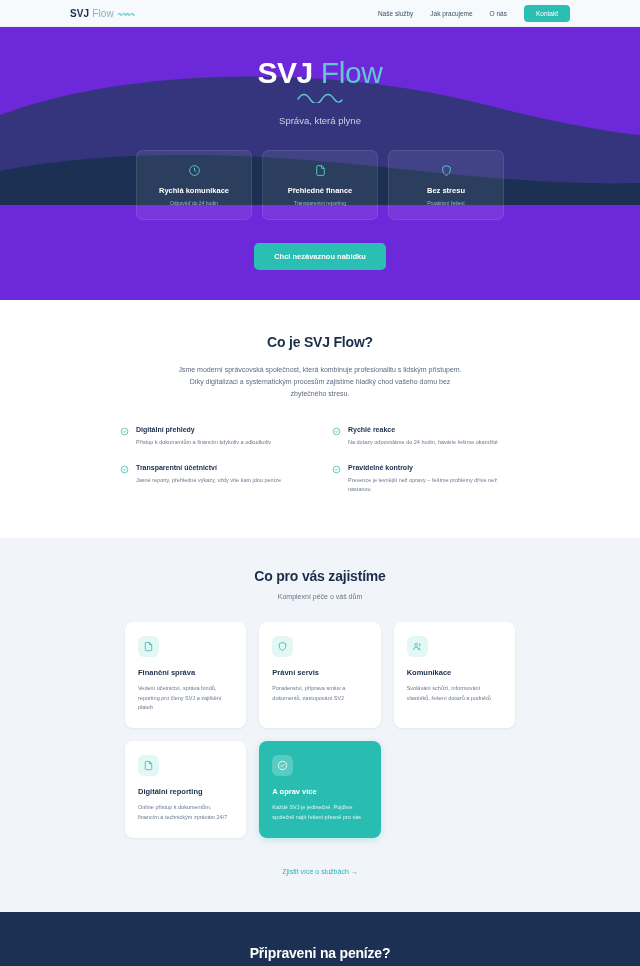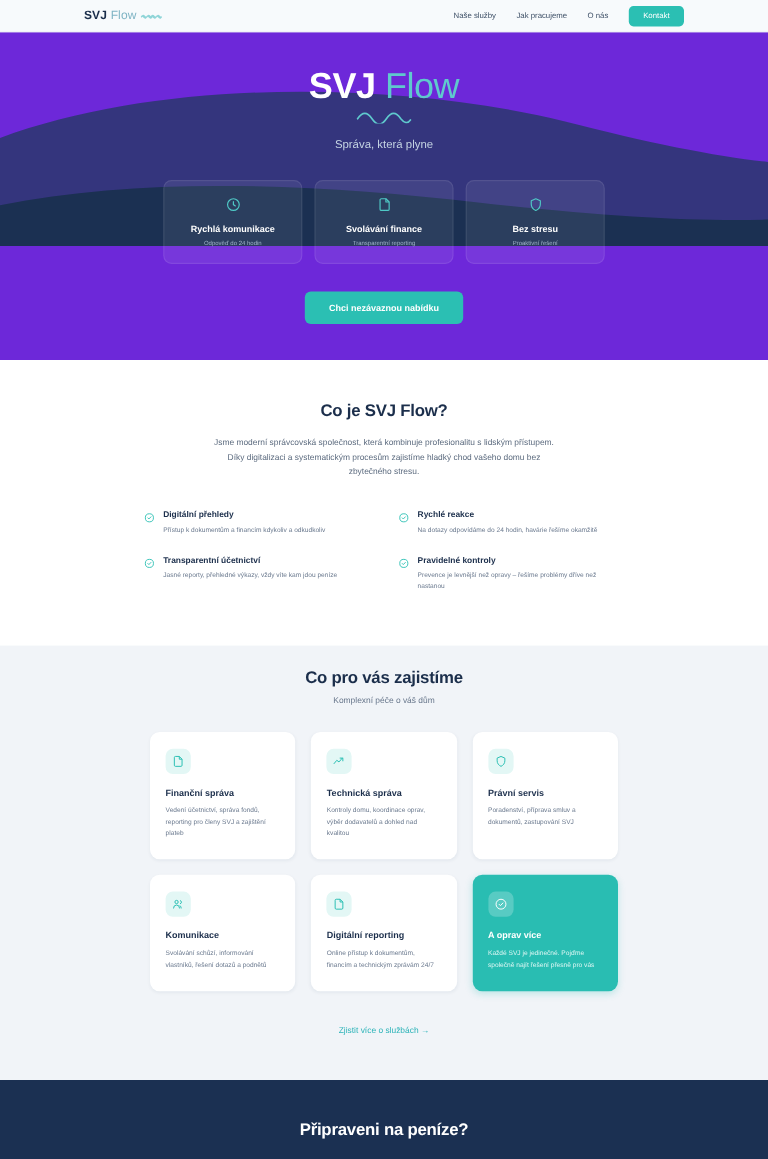--- a/index.html
+++ b/index.html
@@ -134,21 +134,21 @@
     grid-template-columns: 1fr 1fr;
     column-gap: 24px;
     row-gap: 17px;
   }
   .ab-item { display: flex; gap: 7px; }
   .ab-item .chk { flex: 0 0 auto; margin-top: 1px; }
   .ab-item .t { color: #1b2e4b; font-size: 7px; font-weight: bold; margin-bottom: 5px; }
   .ab-item .d { color: #6b7a8f; font-size: 5.5px; line-height: 1.65; }
 
   
-  .services { background: #f1f4f8; padding: 18px 0 34px; }
+  .services { background: #f1f4f8; padding: 30px 0 34px; }
   .services .sub { text-align: center; color: #67768b; font-size: 7px; margin-top: 9px; }
   .svc-grid {
     margin: 22px auto 0;
     width: 390px;
     display: grid;
     grid-template-columns: repeat(3, 1fr);
     gap: 13px;
   }
   .svc-card {
     background: #ffffff;
@@ -220,21 +220,21 @@
       </svg>
       <div class="t">Rychlá komunikace</div>
       <div class="s">Odpověď do 24 hodin</div>
     </div>
 
     <div class="hero-card">
       <svg class="ic" width="13" height="13" viewBox="0 0 24 24" fill="none" stroke="#4fc9c6" stroke-width="1.8">
         <path d="M14 3H7a2 2 0 0 0-2 2v14a2 2 0 0 0 2 2h10a2 2 0 0 0 2-2V8z" stroke-linejoin="round"></path>
         <path d="M14 3v5h5" stroke-linejoin="round"></path>
       </svg>
-      <div class="t">Svolávání finance</div>
+      <div class="t">Přehledné finance</div>
       <div class="s">Transparentní reporting</div>
     </div>
 
     <div class="hero-card">
       <svg class="ic" width="13" height="13" viewBox="0 0 24 24" fill="none" stroke="#4fc9c6" stroke-width="1.8">
         <path d="M12 3l7 3v5c0 4.6-3 8.2-7 10-4-1.8-7-5.4-7-10V6z" stroke-linejoin="round"></path>
       </svg>
       <div class="t">Bez stresu</div>
       <div class="s">Proaktivní řešení</div>
     </div>
@@ -309,30 +309,20 @@
       <div class="icbox">
         <svg width="11" height="11" viewBox="0 0 24 24" fill="none" stroke="#2bbfb3" stroke-width="1.8">
           <path d="M14 3H7a2 2 0 0 0-2 2v14a2 2 0 0 0 2 2h10a2 2 0 0 0 2-2V8z" stroke-linejoin="round"></path>
           <path d="M14 3v5h5" stroke-linejoin="round"></path>
         </svg>
       </div>
       <div class="t">Finanční správa</div>
       <div class="d">Vedení účetnictví, správa fondů, reporting pro členy SVJ a zajištění plateb</div>
     </div>
 
-    <div class="svc-card">
-      <div class="icbox">
-        <svg width="11" height="11" viewBox="0 0 24 24" fill="none" stroke="#2bbfb3" stroke-width="1.8">
-          <path d="M3 16l5-6 4 3 6-7" stroke-linecap="round" stroke-linejoin="round"></path>
-          <path d="M14 6h5v5" stroke-linecap="round" stroke-linejoin="round"></path>
-        </svg>
-      </div>
-      <div class="t">Technická správa</div>
-      <div class="d">Kontroly domu, koordinace oprav, výběr dodavatelů a dohled nad kvalitou</div>
-    </div>
 
     <div class="svc-card">
       <div class="icbox">
         <svg width="11" height="11" viewBox="0 0 24 24" fill="none" stroke="#2bbfb3" stroke-width="1.8">
           <path d="M12 3l7 3v5c0 4.6-3 8.2-7 10-4-1.8-7-5.4-7-10V6z" stroke-linejoin="round"></path>
         </svg>
       </div>
       <div class="t">Právní servis</div>
       <div class="d">Poradenství, příprava smluv a dokumentů, zastupování SVJ</div>
     </div>

